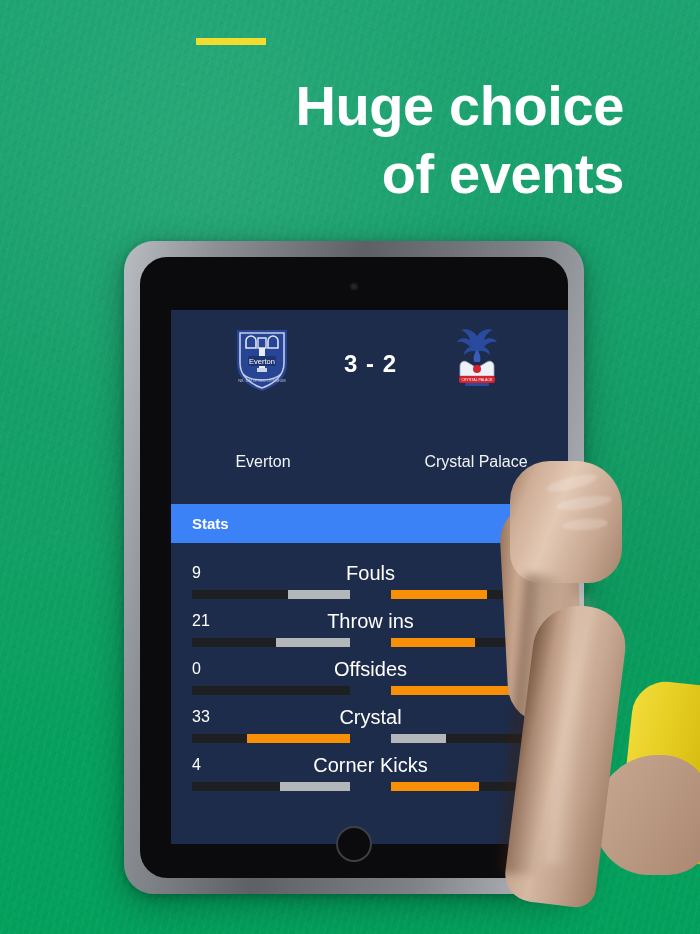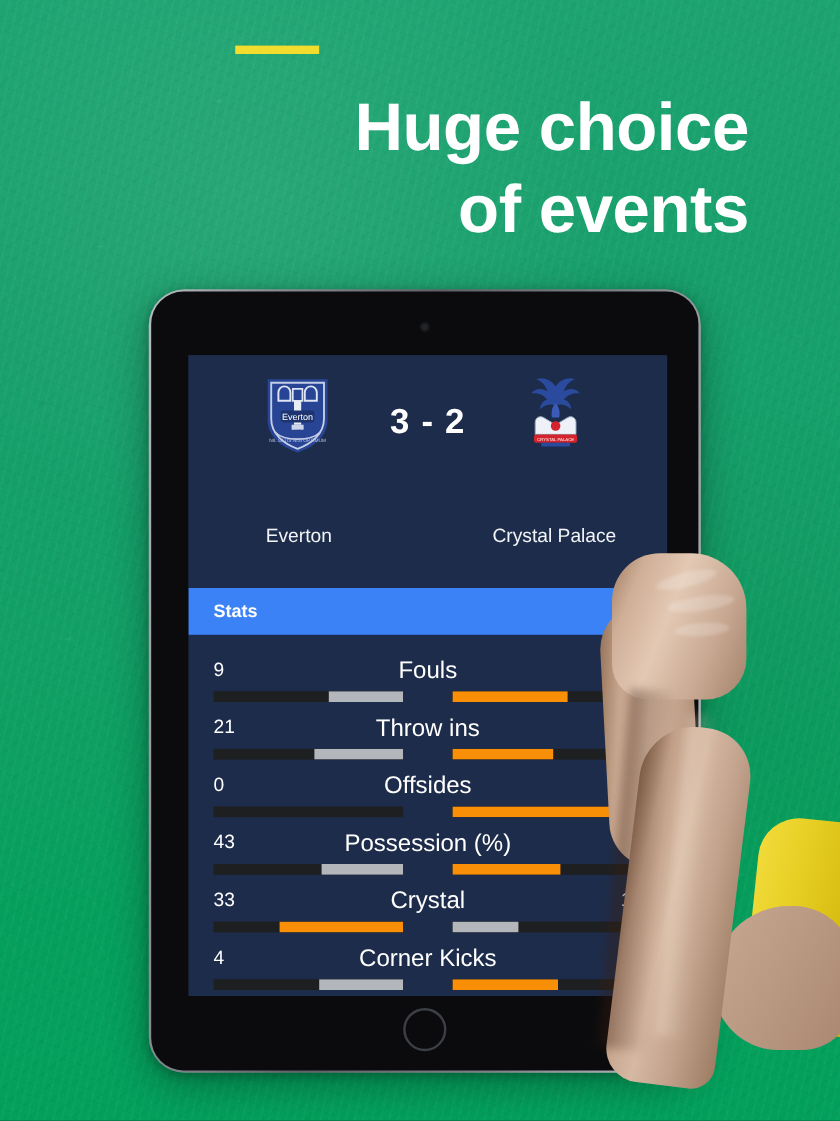--- a/index.html
+++ b/index.html
@@ -84,21 +84,21 @@
 
   
   .tablet {
     position: absolute;
     left: 124px;
     top: 241px;
     width: 460px;
     height: 653px;
     border-radius: 30px;
     background: linear-gradient(100deg, #b9bcc0 0%, #8d9196 16%, #5d6165 42%, #7e8287 70%, #c3c6ca 100%);
-    padding: 2px;
+    padding: 16px;
     box-sizing: border-box;
     box-shadow: 0 10px 34px rgba(0,0,0,0.30), 0 2px 8px rgba(0,0,0,0.22);
   }
   .tablet-inner {
     position: relative;
     width: 100%;
     height: 100%;
     border-radius: 27px;
     background: #0b0b0d;
     box-sizing: border-box;
@@ -151,21 +151,21 @@
   }
   .crest.home { left: 60px; }
   .crest.away { left: 275px; }
   .score {
     position: absolute;
     left: 0;
     right: 0;
     top: 40px;
     text-align: center;
     color: #ffffff;
-    font-size: 29px;
+    font-size: 24px;
     font-weight: 700;
     letter-spacing: 1px;
   }
   .team-name {
     position: absolute;
     top: 143px;
     color: #f2f4f7;
     font-size: 16px;
     text-align: center;
     width: 170px;
@@ -443,35 +443,20 @@
                 <div class="bar-track left">
                   <div class="bar-fill lose" style="width: 0%;"></div>
                 </div>
                 <div class="bar-track right">
                   <div class="bar-fill win" style="width: 100%;"></div>
                 </div>
               </div>
             </div>
             <div class="stat-row">
               <div class="stat-label-line">
-                <span class="stat-left-val">43</span>
-                <span class="stat-name">Possession (%)</span>
-                <span class="stat-right-val">57</span>
-              </div>
-              <div class="bars">
-                <div class="bar-track left">
-                  <div class="bar-fill lose" style="width: 43%;"></div>
-                </div>
-                <div class="bar-track right">
-                  <div class="bar-fill win" style="width: 57%;"></div>
-                </div>
-              </div>
-            </div>
-            <div class="stat-row">
-              <div class="stat-label-line">
                 <span class="stat-left-val">33</span>
                 <span class="stat-name">Crystal</span>
                 <span class="stat-right-val">18</span>
               </div>
               <div class="bars">
                 <div class="bar-track left">
                   <div class="bar-fill win" style="width: 65%;"></div>
                 </div>
                 <div class="bar-track right">
                   <div class="bar-fill lose" style="width: 35%;"></div>

